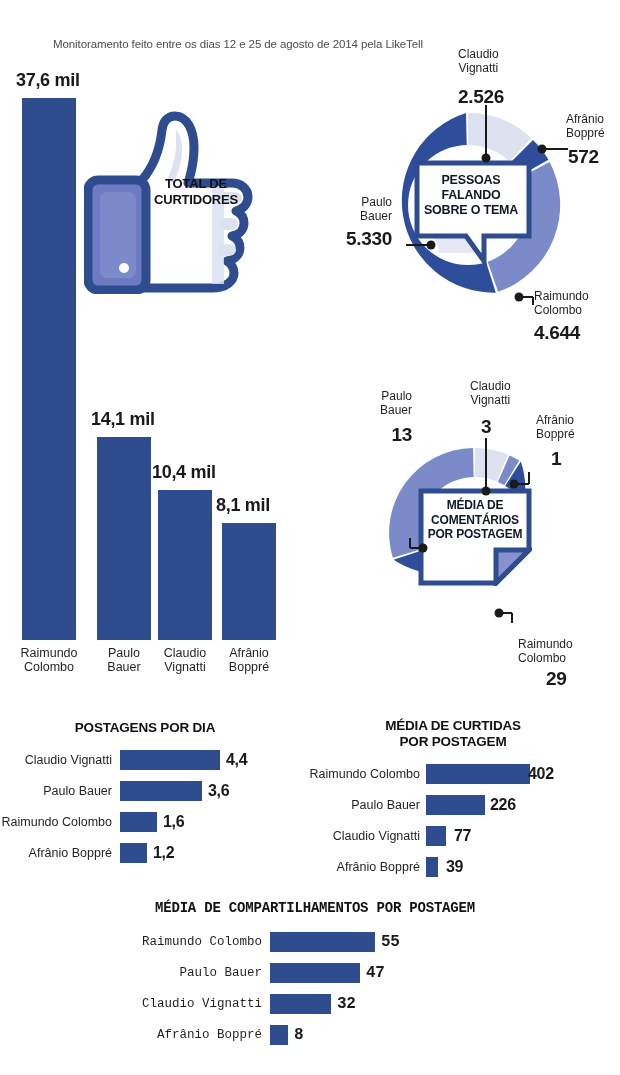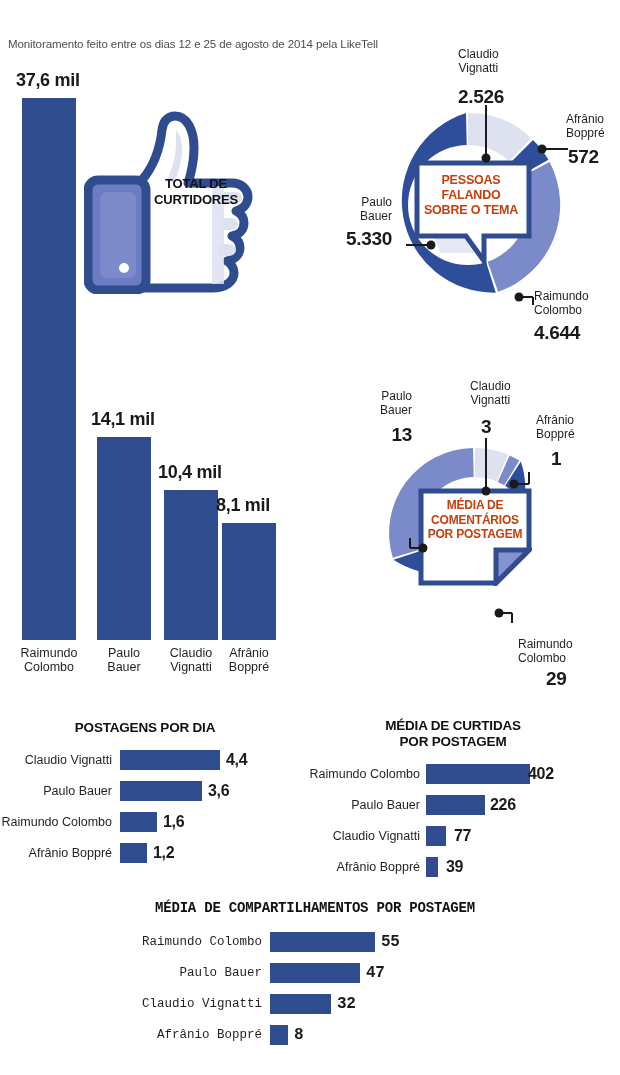--- a/index.html
+++ b/index.html
@@ -5,20 +5,21 @@
   html,body{margin:0;padding:0;background:#ffffff;}
   body{
     width:620px;height:1075px;position:relative;overflow:hidden;
     font-family:"Liberation Sans",sans-serif;color:#231f20;
   }
   .abs{position:absolute;}
   .src-note{
     left:8px;top:38px;width:460px;
     font-size:11.5px;color:#4d4d4d;letter-spacing:-0.1px;
     font-family:"Liberation Sans",sans-serif;
+    text-align:center;
   }
 
   
   #main-bars{left:0;top:95px;width:300px;height:600px;}
   .mb-col{position:absolute;bottom:55px;}
   .mb-bar{background:#2F4C8F;width:100%;position:absolute;bottom:0;}
   .mb-val{
     position:absolute;left:-6px;font-weight:bold;font-size:18px;color:#1a1a1a;
     white-space:nowrap;letter-spacing:-0.3px;
   }
@@ -34,21 +35,21 @@
     position:absolute;left:62px;top:68px;width:100px;text-align:center;
     font-weight:bold;font-size:13px;line-height:16px;color:#111;
     letter-spacing:-0.2px;
   }
 
   
   .donut{position:absolute;}
   .d-lab{position:absolute;font-size:12px;line-height:13.5px;color:#231f20;white-space:nowrap;}
   .d-val{position:absolute;font-weight:bold;font-size:19px;color:#1a1a1a;white-space:nowrap;letter-spacing:-0.3px;}
   .d-center{
-    position:absolute;font-weight:bold;text-align:center;color:#c2410c;
+    position:absolute;font-weight:bold;text-align:center;color:#0f172a;
     letter-spacing:-0.2px;
   }
 
   
   .hchart{position:absolute;}
   .hc-title{
     position:absolute;font-weight:bold;font-size:13.5px;line-height:16px;
     text-align:center;color:#111;letter-spacing:-0.2px;
   }
   .hc-row{position:absolute;height:20px;}
@@ -80,21 +81,21 @@
 
   <div class="mb-col" style="left:97px;width:54px;height:203px;">
     <div class="mb-val" style="top:-28px;">14,1 mil</div>
     <div class="mb-bar" style="height:203px;"></div>
     <div class="mb-lab">
       <div>Paulo</div>
       <div>Bauer</div>
     </div>
   </div>
 
-  <div class="mb-col" style="left:164px;width:54px;height:150px;">
+  <div class="mb-col" style="left:158px;width:54px;height:150px;">
     <div class="mb-val" style="top:-28px;">10,4 mil</div>
     <div class="mb-bar" style="height:150px;"></div>
     <div class="mb-lab">
       <div>Claudio</div>
       <div>Vignatti</div>
     </div>
   </div>
 
   <div class="mb-col" style="left:222px;width:54px;height:117px;">
     <div class="mb-val" style="top:-28px;">8,1 mil</div>

